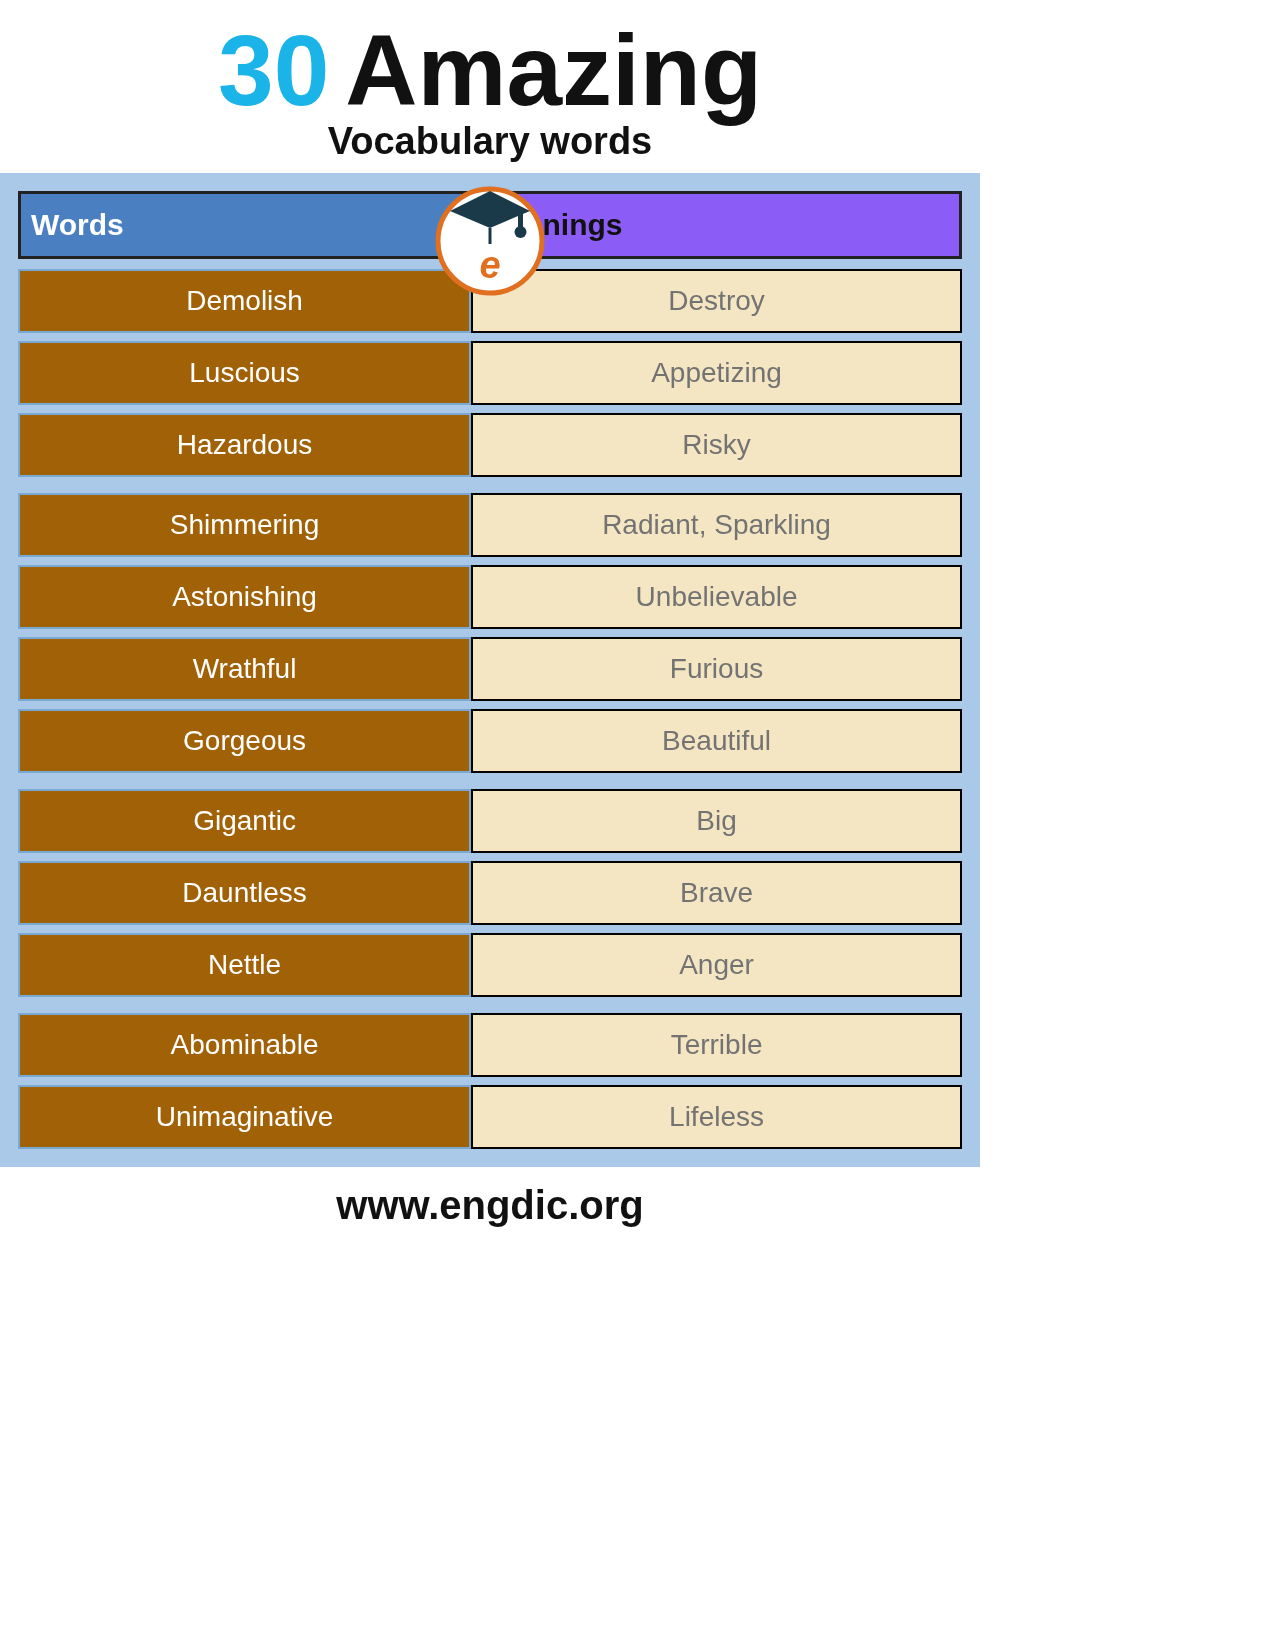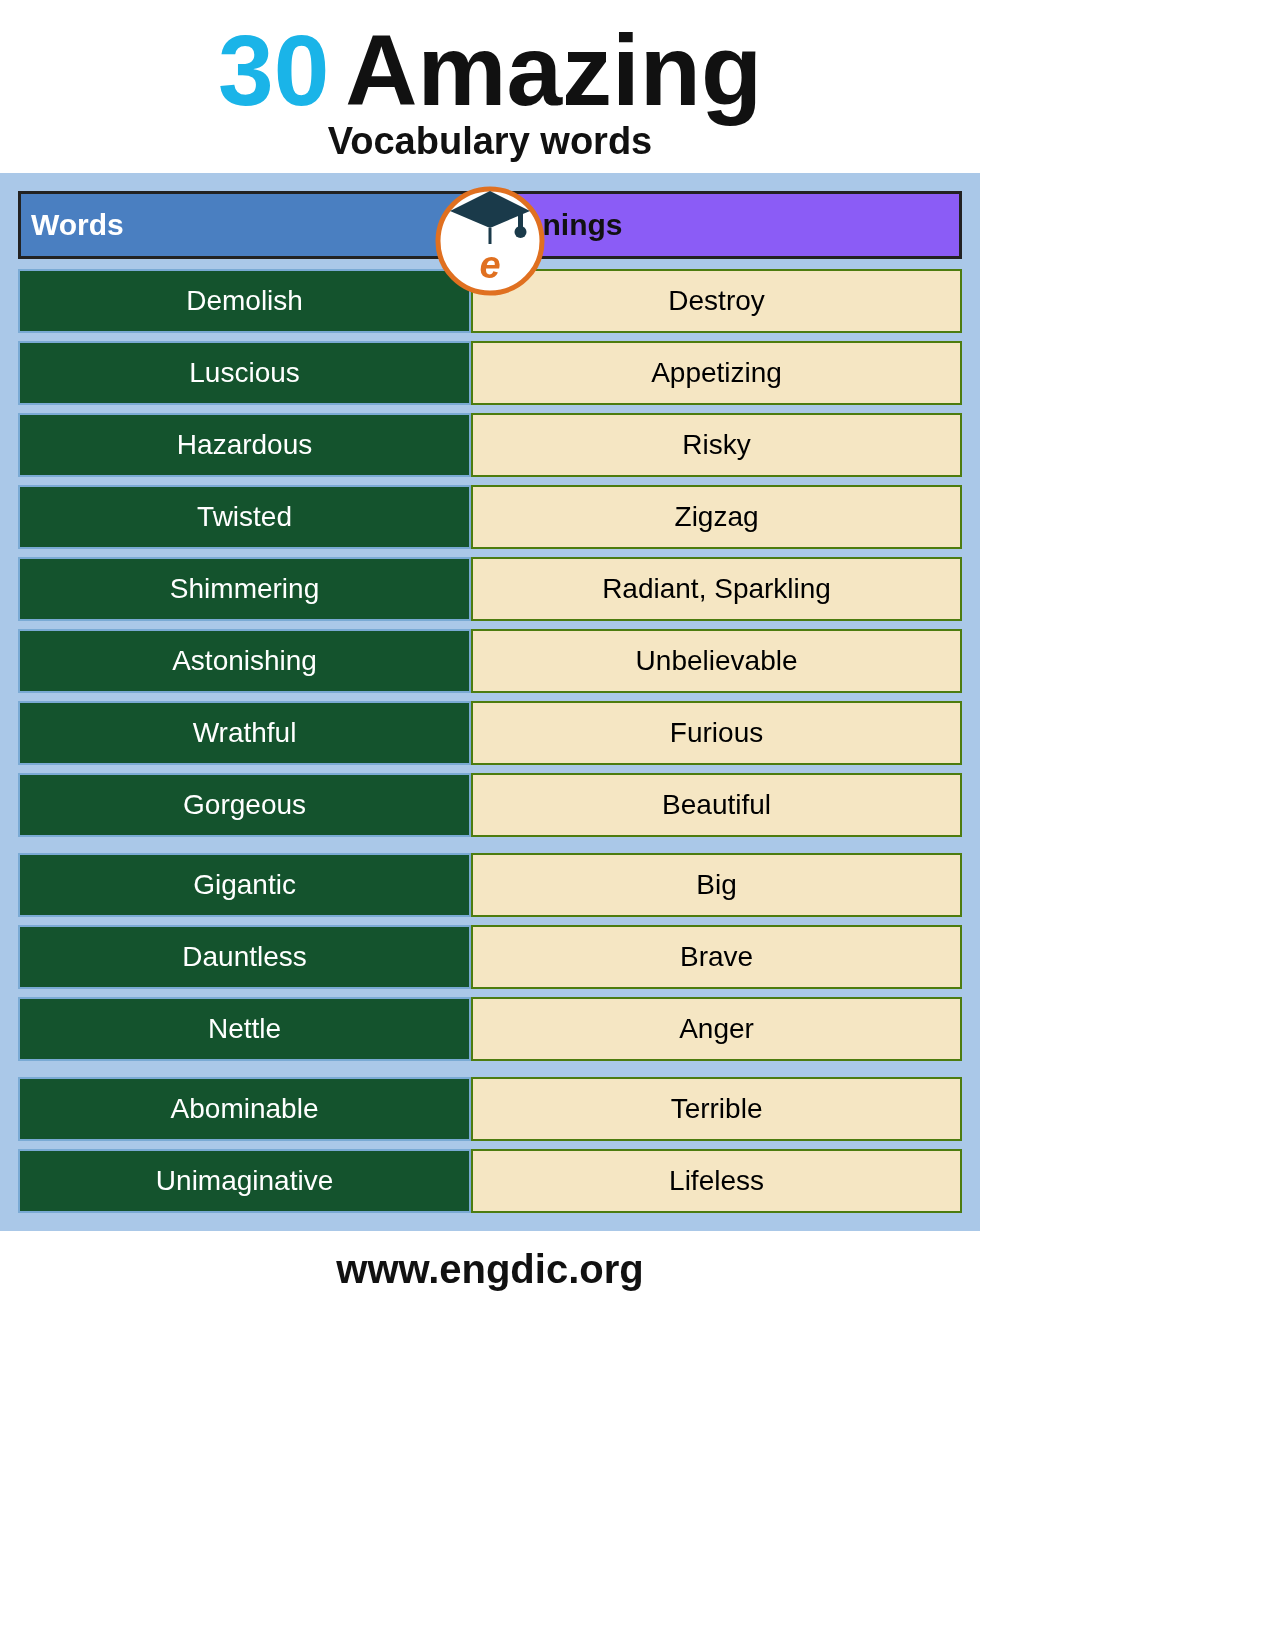--- a/index.html
+++ b/index.html
@@ -76,35 +76,35 @@
       width: 48%;
     }
 
     .th-meanings {
       background: #8b5cf6;
       color: #111;
       width: 52%;
     }
 
     .word-cell {
-      background: #14532d;
+      background: #a16207;
       color: #fff;
       font-size: 28px;
       text-align: center;
       padding: 0 10px;
       border: 2px solid #7aaad4;
     }
 
     .meaning-cell {
       background: #f5e6c3;
-      color: #000000;
+      color: #737373;
       font-size: 28px;
       text-align: center;
       padding: 14px 10px;
-      border: 2px solid #4d7c0f;
+      border: 2px solid #000000;
     }
 
     .row-gap {
       height: 8px;
       background: #aac8e8;
     }
 
     .footer {
       width: 100%;
       background: #fff;
@@ -173,24 +173,20 @@
             <td colspan="2" class="row-gap"></td>
           </tr>
           <tr>
       <td class="word-cell">Hazardous</td>
       <td class="meaning-cell">Risky</td>
     </tr>
           <tr>
             <td colspan="2" class="row-gap"></td>
           </tr>
           <tr>
-      <td class="word-cell">Twisted</td>
-      <td class="meaning-cell">Zigzag</td>
-    </tr>
-          <tr>
             <td colspan="2" class="row-gap"></td>
           </tr>
           <tr>
       <td class="word-cell">Shimmering</td>
       <td class="meaning-cell">Radiant, Sparkling</td>
     </tr>
           <tr>
             <td colspan="2" class="row-gap"></td>
           </tr>
           <tr>

